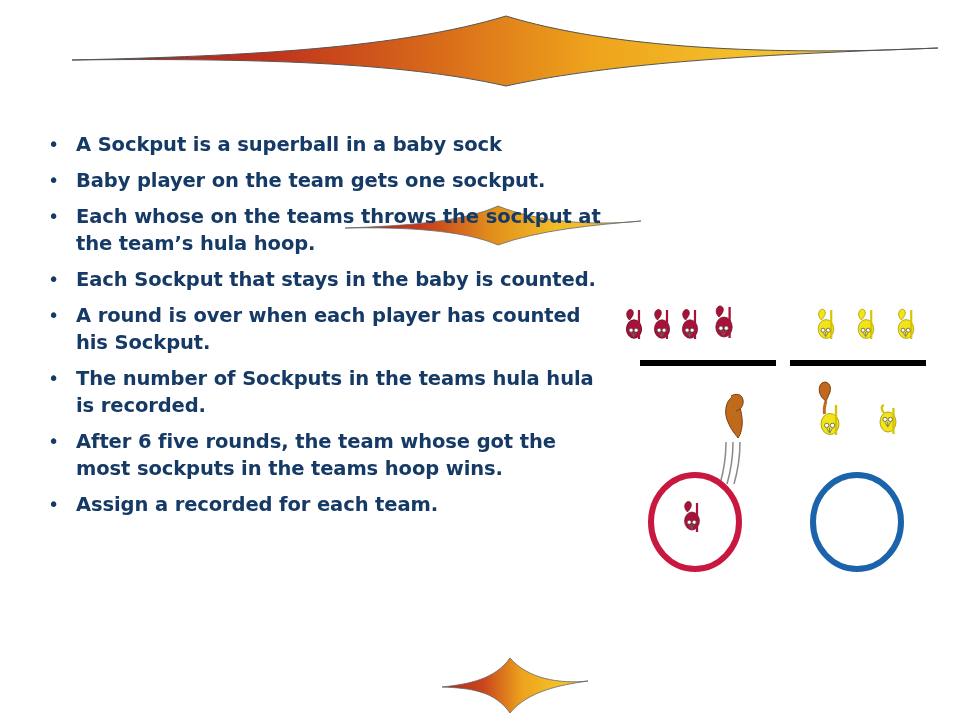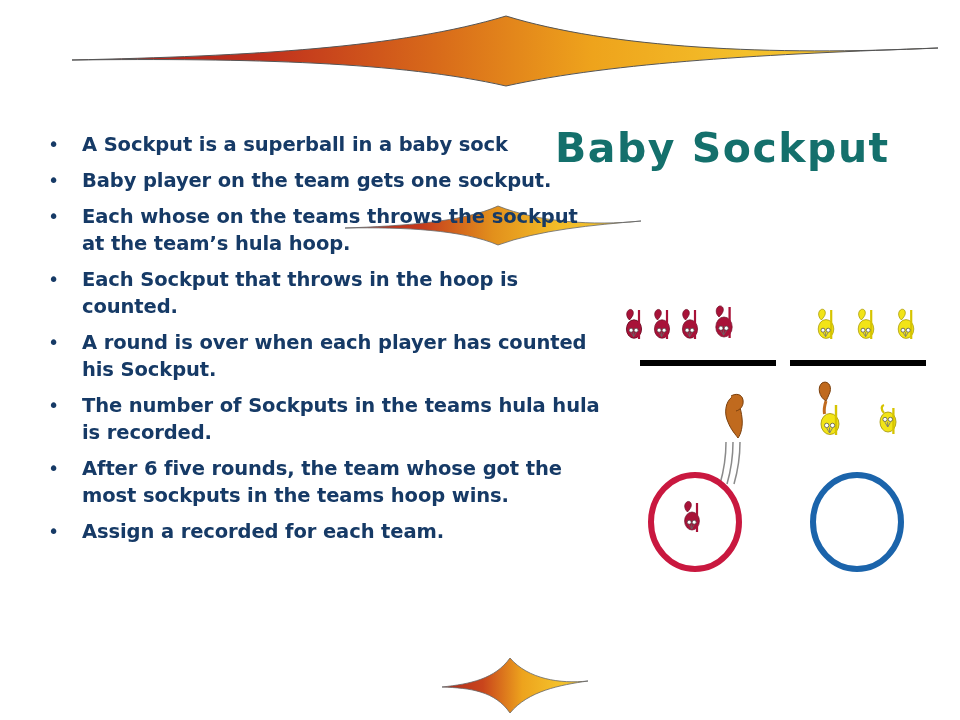--- a/index.html
+++ b/index.html
@@ -61,21 +61,20 @@
     box-sizing: border-box;
   }
   .bullet-text {
     flex: 1 1 auto;
     color: #163a66;
     font-family: "DejaVu Sans", sans-serif;
     font-size: 19.5px;
     font-weight: bold;
     line-height: 27px;
     letter-spacing: -0.1px;
-    margin-left: 6px;
   }
 
   
   #illus {
     position: absolute;
     left: 614px;
     top: 290px;
     width: 336px;
     height: 300px;
   }
@@ -128,42 +127,41 @@
           <stop offset="55%" stop-color="#eda31d"></stop>
           <stop offset="80%" stop-color="#f4c12b"></stop>
           <stop offset="100%" stop-color="#efbe34"></stop>
         </linearGradient>
       </defs>
       <path d="M 2,32 C 30,29 55,24 70,3 C 88,24 120,29 148,26
                C 120,30 88,36 70,58 C 55,36 30,33 2,32 Z" fill="url(#gradFoot)" stroke="#666" stroke-width="0.8"></path>
     </svg>
   </div>
 
-  <div id="title">Baby  Sockput</div>
 
   <div id="bullets">
 
     <div class="bullet-row">
       <span class="bullet-dot">•</span>
       <span class="bullet-text">A Sockput is a superball in a baby sock</span>
     </div>
 
     <div class="bullet-row">
       <span class="bullet-dot">•</span>
       <span class="bullet-text">Baby player on the team gets one sockput.</span>
     </div>
 
     <div class="bullet-row">
       <span class="bullet-dot">•</span>
       <span class="bullet-text">Each whose on the teams throws the sockput at the team’s hula hoop.</span>
     </div>
 
     <div class="bullet-row">
       <span class="bullet-dot">•</span>
-      <span class="bullet-text">Each Sockput that throws in the hoop is counted.</span>
+      <span class="bullet-text">Each Sockput that stays in the baby is counted.</span>
     </div>
 
     <div class="bullet-row">
       <span class="bullet-dot">•</span>
       <span class="bullet-text">A round is over when each player has counted his Sockput.</span>
     </div>
 
     <div class="bullet-row">
       <span class="bullet-dot">•</span>
       <span class="bullet-text">The number of Sockputs in the teams hula hula is recorded.</span>

